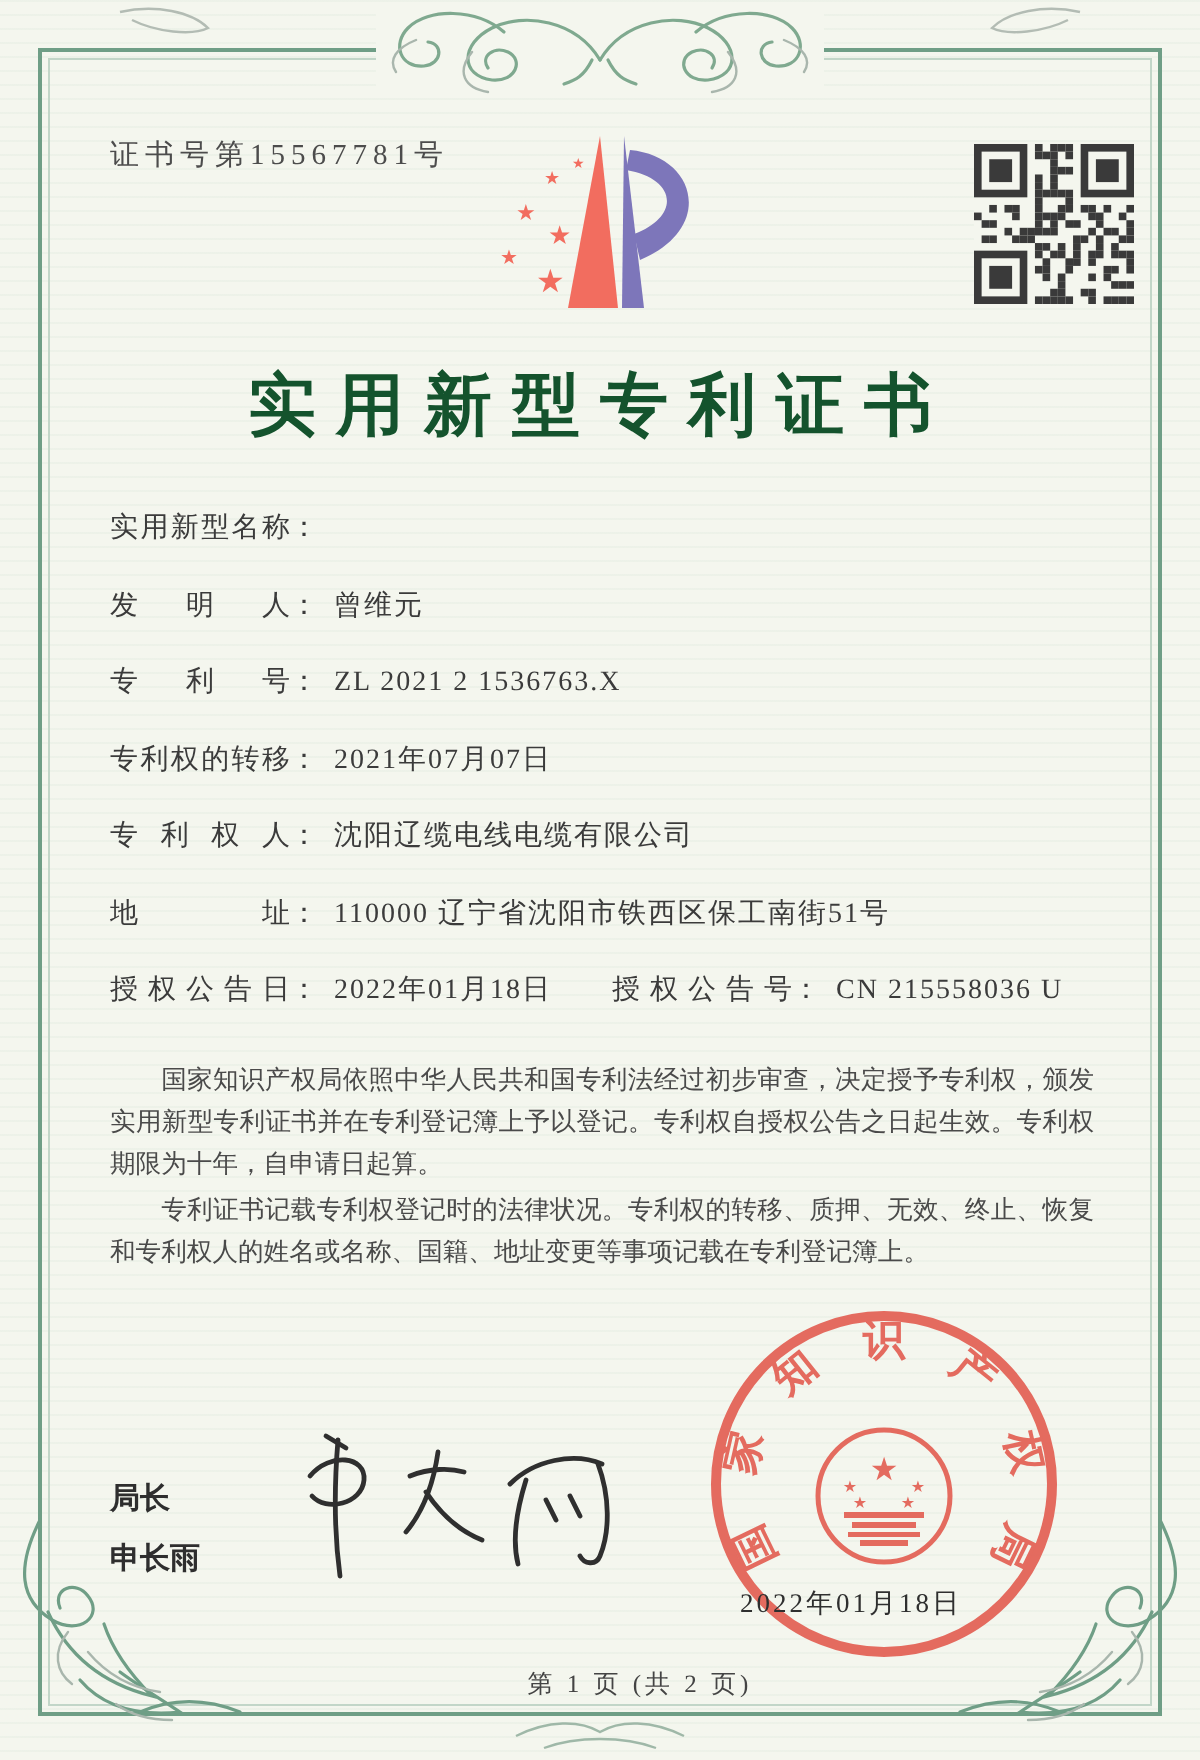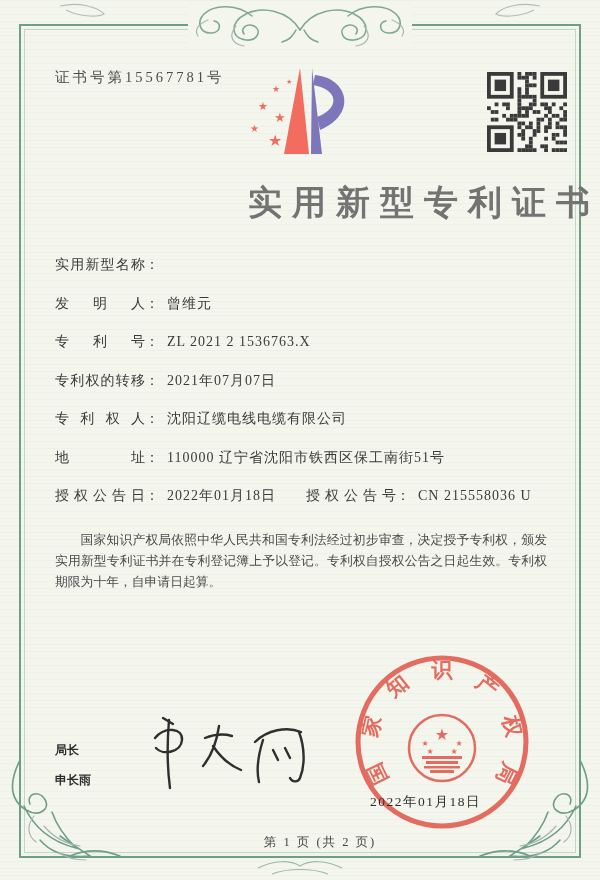--- a/index.html
+++ b/index.html
@@ -28,43 +28,43 @@
 
   .cert-no{
     position:absolute;left:55px;top:68px;
     font-size:14.5px;letter-spacing:3px;color:#4c4c4c;font-family:Liberation Serif, serif;
   }
   .logo{position:absolute;left:242px;top:62px;width:125px;height:105px;}
   .qr{position:absolute;left:487px;top:72px;width:80px;height:80px;}
 
   .title{
     position:absolute;left:0;top:180px;width:100%;
-    text-align:right;font-size:34px;font-weight:600;
-    letter-spacing:10px;color:#737373;
+    text-align:center;font-size:34px;font-weight:600;
+    letter-spacing:10px;color:#14532d;
   }
 
   .fields{position:absolute;left:55px;top:254px;width:495px;font-size:14px;color:var(--ink);}
   .frow{display:flex;margin-bottom:16.5px;line-height:22px;}
   .flabel{display:inline-block;width:90px;text-align:justify;text-align-last:justify;flex:none;}
   .fcolon{flex:none;margin-right:8px;}
   .fvalue{letter-spacing:1px;}
   .grant-row{display:flex;line-height:22px;}
   .grant-row .group2{margin-left:30px;display:flex;}
 
   .paras{
     position:absolute;left:55px;top:530px;width:492px;
     font-size:12.8px;line-height:21px;color:var(--ink-soft);
     text-align:justify;
   }
   .paras p{margin:0 0 2px 0;text-indent:2em;}
 
   .signer{
     position:absolute;left:55px;top:735px;
     font-family:"Liberation Sans","DejaVu Sans",sans-serif;
-    font-weight:700;font-size:12px;color:#2e2e2e;line-height:30px;
+    font-weight:700;font-size:15px;color:#2e2e2e;line-height:30px;
   }
   .signature{position:absolute;left:135px;top:708px;width:190px;height:95px;}
 
   .seal{position:absolute;left:352px;top:652px;width:180px;height:180px;opacity:.88;mix-blend-mode:multiply;}
   .seal-date{
     position:absolute;left:370px;top:793px;z-index:3;
     font-size:13.5px;letter-spacing:1.5px;color:#2f2f2f;
   }
 
   .footer{
@@ -319,20 +319,21 @@
       <span class="group2">
         <span class="flabel">授权公告号</span>
           <span class="fcolon">：</span>
         <span class="fvalue">CN 215558036 U</span>
       </span>
     </div>
   </div>
 
   <div class="paras">
     <p>国家知识产权局依照中华人民共和国专利法经过初步审查，决定授予专利权，颁发实用新型专利证书并在专利登记簿上予以登记。专利权自授权公告之日起生效。专利权期限为十年，自申请日起算。</p>
+    <p>专利证书记载专利权登记时的法律状况。专利权的转移、质押、无效、终止、恢复和专利权人的姓名或名称、国籍、地址变更等事项记载在专利登记簿上。</p>
   </div>
 
   <div class="signer">
     <div>局长</div>
     <div>申长雨</div>
   </div>
 
   <svg class="signature" viewBox="0 0 190 95" fill="none" stroke="#2f2f2f" stroke-width="2.4" stroke-linecap="round">
     <path d="M34,12 C32,36 32,58 35,80"></path>
     <path d="M20,30 C30,18 48,20 47,32 C46,44 28,48 21,40"></path>

